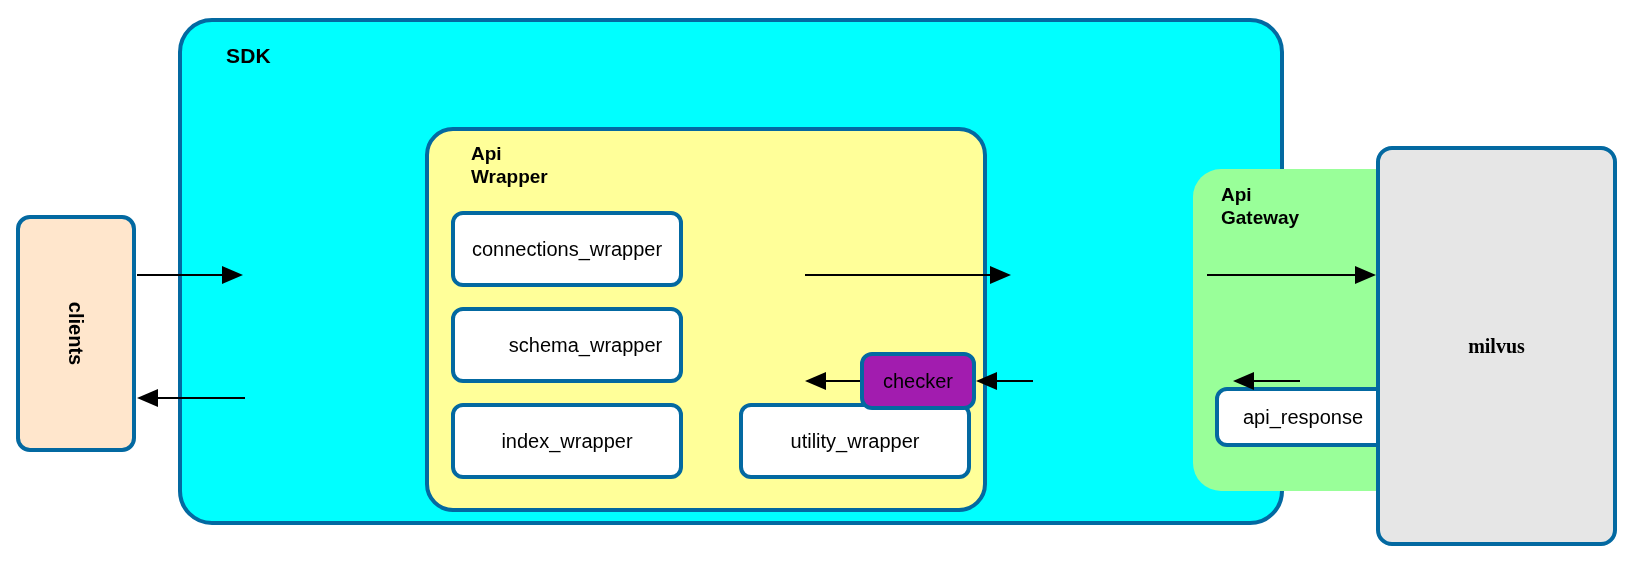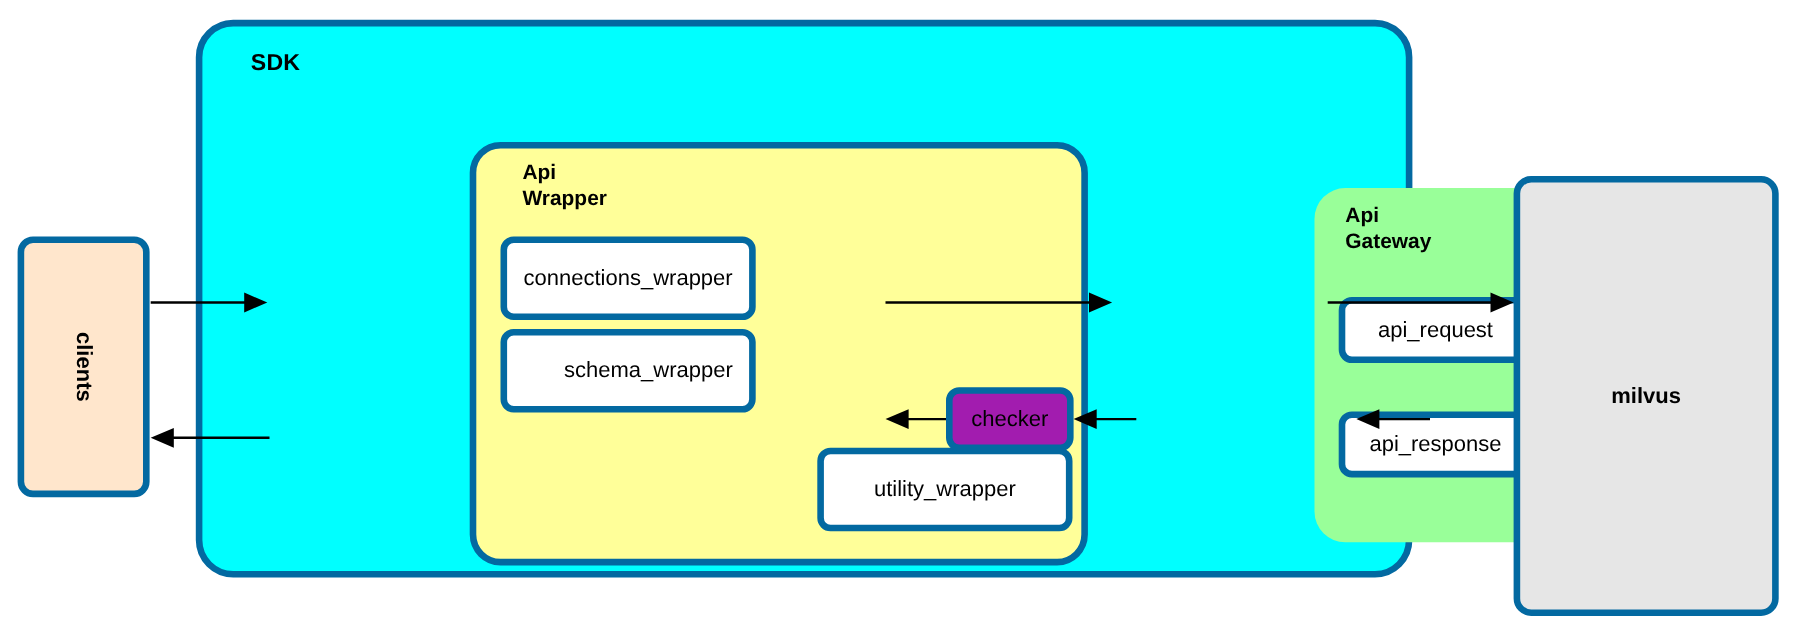--- a/index.html
+++ b/index.html
@@ -13,21 +13,21 @@
   #canvas {
     position: relative;
     width: 1634px;
     height: 574px;
     background: #ffffff;
     overflow: hidden;
   }
   .box {
     position: absolute;
     box-sizing: border-box;
-    border: 6px solid #0369a1;
+    border: 4px solid #0369a1;
     display: flex;
     align-items: center;
     justify-content: center;
   }
 
   
   #sdk-container {
     left: 178px;
     top: 18px;
     width: 1106px;
@@ -70,21 +70,21 @@
     background: #ffffff;
     border-radius: 12px;
     font-size: 20px;
     color: #000000;
     width: 232px;
     height: 76px;
   }
   .wrapper-col-left  { left: 22px; align-items: center;  }
   .wrapper-col-right { left: 310px; }
   .wrapper-row-1 { top: 80px;  }
-  .wrapper-row-2 { top: 164px; padding-left: 37px; }
+  .wrapper-row-2 { top: 176px; padding-left: 37px; }
   .wrapper-row-3 { top: 272px; }
 
   
   #api-gateway-container {
     left: 1011px;
     top: 147px;
     width: 228px;
     height: 322px;
     background: #99ff99;
     border-radius: 28px;
@@ -104,21 +104,21 @@
   .gateway-cell {
     background: #ffffff;
     border-radius: 12px;
     font-size: 20px;
     color: #000000;
     left: 22px;
     width: 176px;
     height: 60px;
   }
   .gateway-row-1 { top: 99px;  }
-  .gateway-row-2 { top: 203px; justify-content: center; }
+  .gateway-row-2 { top: 218px; justify-content: center; }
 
   
   #checker-box {
     left: 860px;
     top: 352px;
     width: 116px;
     height: 58px;
     background: #a21caf;
     border-radius: 12px;
     font-size: 20px;
@@ -138,25 +138,26 @@
     font-size: 20px;
     font-weight: bold;
     color: #000000;
     transform: rotate(90deg);
     white-space: nowrap;
   }
 
   
   #milvus-box {
     left: 1376px;
-    top: 160px;
+    top: 146px;
     width: 241px;
     height: 400px;
     background: #e6e6e6;
     border-radius: 16px;
+    font-family: Liberation Serif, serif;
   }
   #milvus-label {
     font-size: 20px;
     font-weight: bold;
     color: #000000;
   }
 
   
   .connector {
     position: absolute;
@@ -187,33 +188,33 @@
         <div>Api</div>
         <div>Wrapper</div>
       </div>
 
       <div class="box wrapper-cell wrapper-col-left wrapper-row-1">
         <span>connections_wrapper</span>
       </div>
       <div class="box wrapper-cell wrapper-col-left wrapper-row-2">
         <span>schema_wrapper</span>
       </div>
+      <div class="box wrapper-cell wrapper-col-left wrapper-row-3">
+        <span>index_wrapper</span>
+      </div>
       <div class="box wrapper-cell wrapper-col-right wrapper-row-3">
         <span>utility_wrapper</span>
       </div>
     </div>
 
     <div class="box" id="api-gateway-container">
       <div id="api-gateway-label">
         <div>Api</div>
         <div>Gateway</div>
       </div>
-      <div class="box gateway-cell gateway-row-1">
-        <span>api_request</span>
-      </div>
       <div class="box gateway-cell gateway-row-2">
         <span>api_response</span>
       </div>
     </div>
 
   </div>
 
   <div class="box" id="checker-box">
     <span>checker</span>
   </div>

